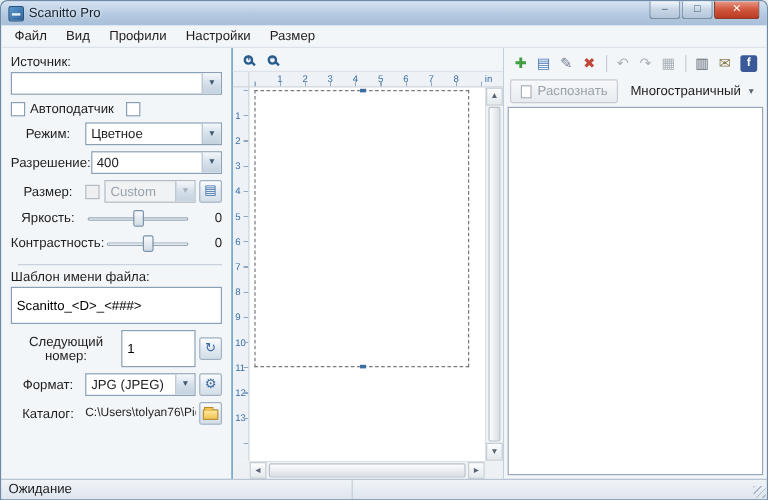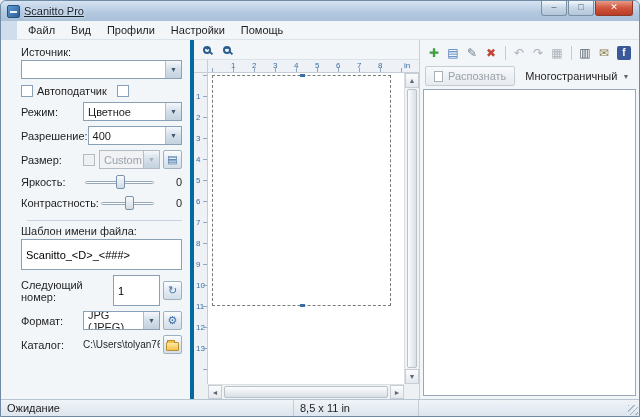--- a/index.html
+++ b/index.html
@@ -8,42 +8,42 @@
 
   .window { width:640px; height:417px; border:1px solid #6e8aa5; border-radius:6px 6px 0 0;
     background:#cfdded; display:flex; flex-direction:column; overflow:hidden; }
 
   
   .titlebar { height:20px; flex:0 0 20px; display:flex; align-items:center; padding:0 4px;
     background:linear-gradient(#d6e3f2,#b4c9e0 55%, #a9c0d9); border-radius:5px 5px 0 0; position:relative; }
   .app-icon { width:13px; height:13px; margin:0 4px 0 2px; border-radius:2px;
     background:linear-gradient(135deg,#5d9bd3,#2b5f96); border:1px solid #24527f; position:relative; }
   .app-icon::after { content:''; position:absolute; left:2px; top:5px; right:2px; height:2px; background:#fff; opacity:.9; }
-  .title-text { font-size:11px; color:#16222e; text-shadow:0 0 3px #ffffff;text-decoration:underline; }
+  .title-text { font-size:11px; color:#16222e; text-shadow:0 0 3px #ffffff; }
   .winbtns { position:absolute; right:6px; top:0; display:flex; }
   .winbtn { width:26px; height:15px; border:1px solid #7b8fa3; border-top:none; border-radius:0 0 3px 3px;
     background:linear-gradient(#f2f7fc,#c7d6e5 50%,#b3c6d9); color:#3f5a73; font-size:9px; line-height:13px; text-align:center; margin-left:1px; }
   .winbtn.close { width:38px; background:linear-gradient(#e89a88,#d0553c 50%,#b93c24); color:#fff; border-color:#8e3a28; }
 
   
   .menubar { height:19px; flex:0 0 19px; background:#f3f6f9; border-bottom:1px solid #dbe3ea;
-    display:flex; align-items:center; padding-left:3px;margin-left:16px; }
+    display:flex; align-items:center; padding-left:3px; }
   .menu-item { padding:2px 8px; color:#1e1e1e; }
 
   
   .content { flex:1; display:flex; background:#f3f6f9; min-height:0; }
-  .left-panel { flex:0 0 193px; padding:4px 8px 4px 20px; border-right:4px solid #0369a1; overflow:hidden; }
+  .left-panel { flex:0 0 193px; padding:4px 8px 4px 8px; border-right:1px solid #0369a1; overflow:hidden; }
   .center-panel { flex:1; display:grid; grid-template-columns:14px 1fr 15px; grid-template-rows:20px 13px 1fr 15px;
     background:#ffffff; border-right:1px solid #c2cfdc; min-width:0; }
   .right-panel { flex:0 0 213px; display:flex; flex-direction:column; padding:2px 3px 3px 3px; }
 
   
   .lbl { display:block; margin:2px 0 2px 0; }
   .row { display:flex; align-items:center; margin:5px 0; }
-  .row > label { flex:0 0 62px; }
+  .row > label { flex:0 0 62px;text-align:center; }
   .combo { position:relative; height:19px; background:#fff; border:1px solid #8aa0b5; flex:1;
     display:flex; align-items:center; padding:0 18px 0 4px; overflow:hidden; }
   .combo .arrow { position:absolute; right:0; top:0; bottom:0; width:16px;
     background:linear-gradient(#f4f8fb,#d4dfe9 50%,#c3d2df); border-left:1px solid #aebfcf;
     color:#3f5a73; font-size:7px; line-height:17px; text-align:center; }
   .combo.disabled { background:#f0f2f4; color:#9aa2aa; border-color:#b3bcc5; }
   .combo.disabled .arrow { color:#a8b0b8; }
   .checkbox { width:12px; height:12px; border:1px solid #8aa0b5; background:#fff; display:inline-block; margin-right:4px; flex:0 0 12px; }
   .checkbox.disabled { background:#eef0f2; border-color:#b3bcc5; }
   .chkgroup { display:flex; align-items:center; margin:6px 0 2px 0; }
@@ -131,21 +131,21 @@
       <span class="winbtn">□</span>
       <span class="winbtn close">✕</span>
     </span>
   </div>
 
   <div class="menubar">
     <span class="menu-item">Файл</span>
     <span class="menu-item">Вид</span>
     <span class="menu-item">Профили</span>
     <span class="menu-item">Настройки</span>
-    <span class="menu-item">Помощь</span>
+    <span class="menu-item">Размер</span>
   </div>
 
   <div class="content">
 
     <div class="left-panel">
       <span class="lbl">Источник:</span>
       <div class="combo">
         <span></span>
         <span class="arrow">▼</span>
       </div>
@@ -325,18 +325,17 @@
           <span>Многостраничный</span>
           <span class="arr">▼</span>
         </div>
       </div>
       <div class="page-list"></div>
     </div>
   </div>
 
   <div class="statusbar">
     <span class="sb-pane p1">Ожидание</span>
-    <span class="sb-pane p2">8,5 x 11 in</span>
     <span class="sb-pane p3">
         <span class="grip"></span>
       </span>
   </div>
 </div>
 
 </body></html>

